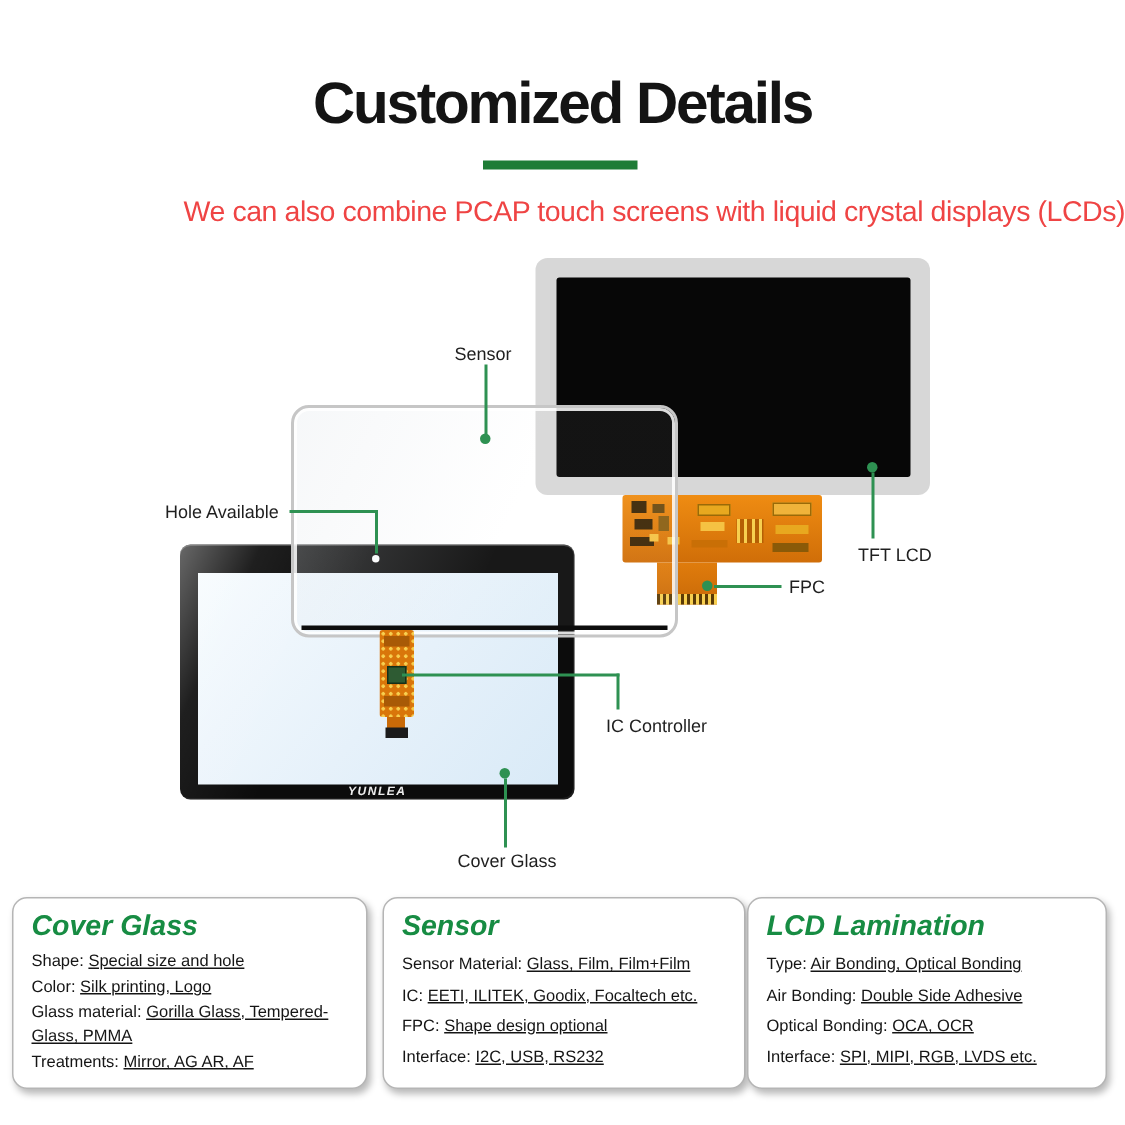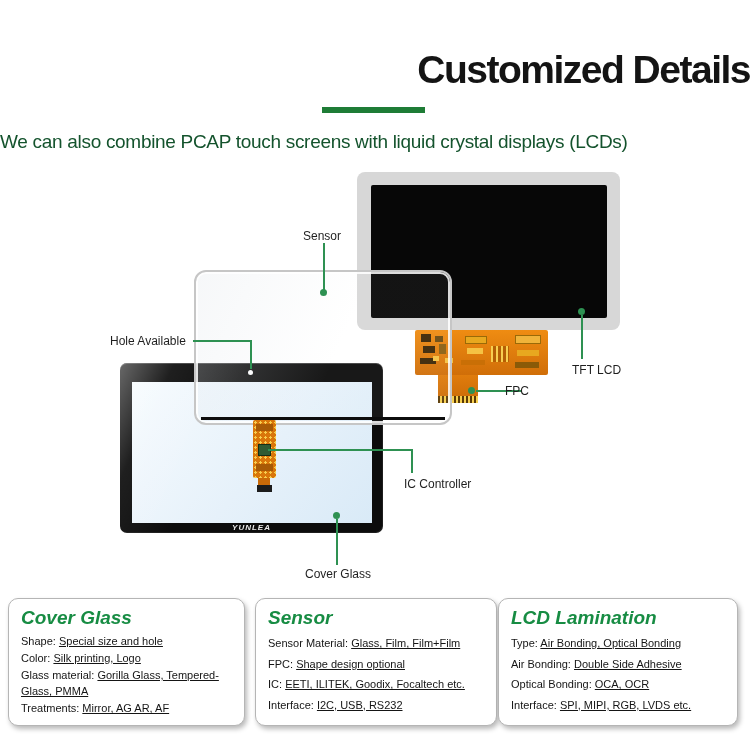--- a/index.html
+++ b/index.html
@@ -1,26 +1,26 @@
 <!DOCTYPE html>
 <html><head>
 <meta charset="utf-8">
 <style>
   * { margin:0; padding:0; box-sizing:border-box; }
   html,body { width:750px; height:750px; background:#ffffff;
     font-family:"Liberation Sans", sans-serif; overflow:hidden; }
   .stage { position:relative; width:750px; height:750px; background:#fff; }
 
   
-  .page-title { position:absolute; left:0; right:0; top:48px; text-align:right;
+  .page-title { position:absolute; left:0; right:0; top:48px; text-align:center;
     font-size:39px; font-weight:bold; letter-spacing:-1.5px; color:#141414; }
   .title-underline { position:absolute; left:322px; top:107px; width:103px; height:6px;
     background:#1e7c36; }
-  .page-subtitle { position:absolute; left:0; right:0; top:131px; text-align:left;
-    font-size:19px; letter-spacing:-0.3px; color:#14532d; }
+  .page-subtitle { position:absolute; left:0; right:0; top:131px; text-align:right;
+    font-size:19px; letter-spacing:-0.3px; color:#ef4444; }
 
   
   .tft-lcd { position:absolute; left:357px; top:172px; width:263px; height:158px;
     background:#d7d7d7; border-radius:8px; z-index:1; }
   .lcd-screen { position:absolute; left:14px; top:13px; width:236px; height:133px;
     background:#070707; border-radius:2px; }
 
   .fpc { position:absolute; left:415px; top:330px; width:133px; height:80px; z-index:2; }
   .fpc-main { position:absolute; left:0; top:0; width:133px; height:45px;
     background:linear-gradient(180deg,#ef8c12,#d06e08); border-radius:2px; }
@@ -148,21 +148,21 @@
     <div class="llabel" style="left:110px;top:334px;">Hole Available</div>
     <div class="lline" style="left:193px;top:340px;width:59px;height:2px;"></div>
     <div class="lline" style="left:250px;top:340px;width:2px;height:29px;"></div>
 
     <div class="ldot" style="left:578px;top:308px;"></div>
     <div class="lline" style="left:581px;top:315px;width:2px;height:44px;"></div>
     <div class="llabel" style="left:572px;top:363px;">TFT LCD</div>
 
     <div class="ldot" style="left:468px;top:387px;"></div>
     <div class="lline" style="left:476px;top:390px;width:45px;height:2px;"></div>
-    <div class="llabel" style="left:505px;top:384px;">FPC</div>
+    <div class="llabel" style="left:526px;top:384px;">FPC</div>
 
     <div class="lline" style="left:268px;top:449px;width:145px;height:2px;"></div>
     <div class="lline" style="left:411px;top:449px;width:2px;height:24px;"></div>
     <div class="llabel" style="left:404px;top:477px;">IC Controller</div>
 
     <div class="ldot" style="left:333px;top:512px;"></div>
     <div class="lline" style="left:336px;top:519px;width:2px;height:46px;"></div>
     <div class="llabel" style="left:305px;top:567px;">Cover Glass</div>
   </div>
 
@@ -170,22 +170,22 @@
     <div class="card-title">Cover Glass</div>
     <div class="spec"><span class="lbl">Shape:</span> <span class="val">Special size and hole</span></div>
     <div class="spec"><span class="lbl">Color:</span> <span class="val">Silk printing, Logo</span></div>
     <div class="spec"><span class="lbl">Glass material:</span> <span class="val">Gorilla Glass, Tempered-Glass, PMMA</span></div>
     <div class="spec"><span class="lbl">Treatments:</span> <span class="val">Mirror, AG AR, AF</span></div>
   </div>
 
   <div class="card card-2">
     <div class="card-title">Sensor</div>
     <div class="spec"><span class="lbl">Sensor Material:</span> <span class="val">Glass, Film, Film+Film</span></div>
+    <div class="spec"><span class="lbl">IC:</span> <span class="val">EETI, ILITEK, Goodix, Focaltech etc.</span></div>
     <div class="spec"><span class="lbl">FPC:</span> <span class="val">Shape design optional</span></div>
-    <div class="spec"><span class="lbl">IC:</span> <span class="val">EETI, ILITEK, Goodix, Focaltech etc.</span></div>
     <div class="spec"><span class="lbl">Interface:</span> <span class="val">I2C, USB, RS232</span></div>
   </div>
 
   <div class="card card-3">
     <div class="card-title">LCD Lamination</div>
     <div class="spec"><span class="lbl">Type:</span> <span class="val">Air Bonding, Optical Bonding</span></div>
     <div class="spec"><span class="lbl">Air Bonding:</span> <span class="val">Double Side Adhesive</span></div>
     <div class="spec"><span class="lbl">Optical Bonding:</span> <span class="val">OCA, OCR</span></div>
     <div class="spec"><span class="lbl">Interface:</span> <span class="val">SPI, MIPI, RGB, LVDS etc.</span></div>
   </div>

